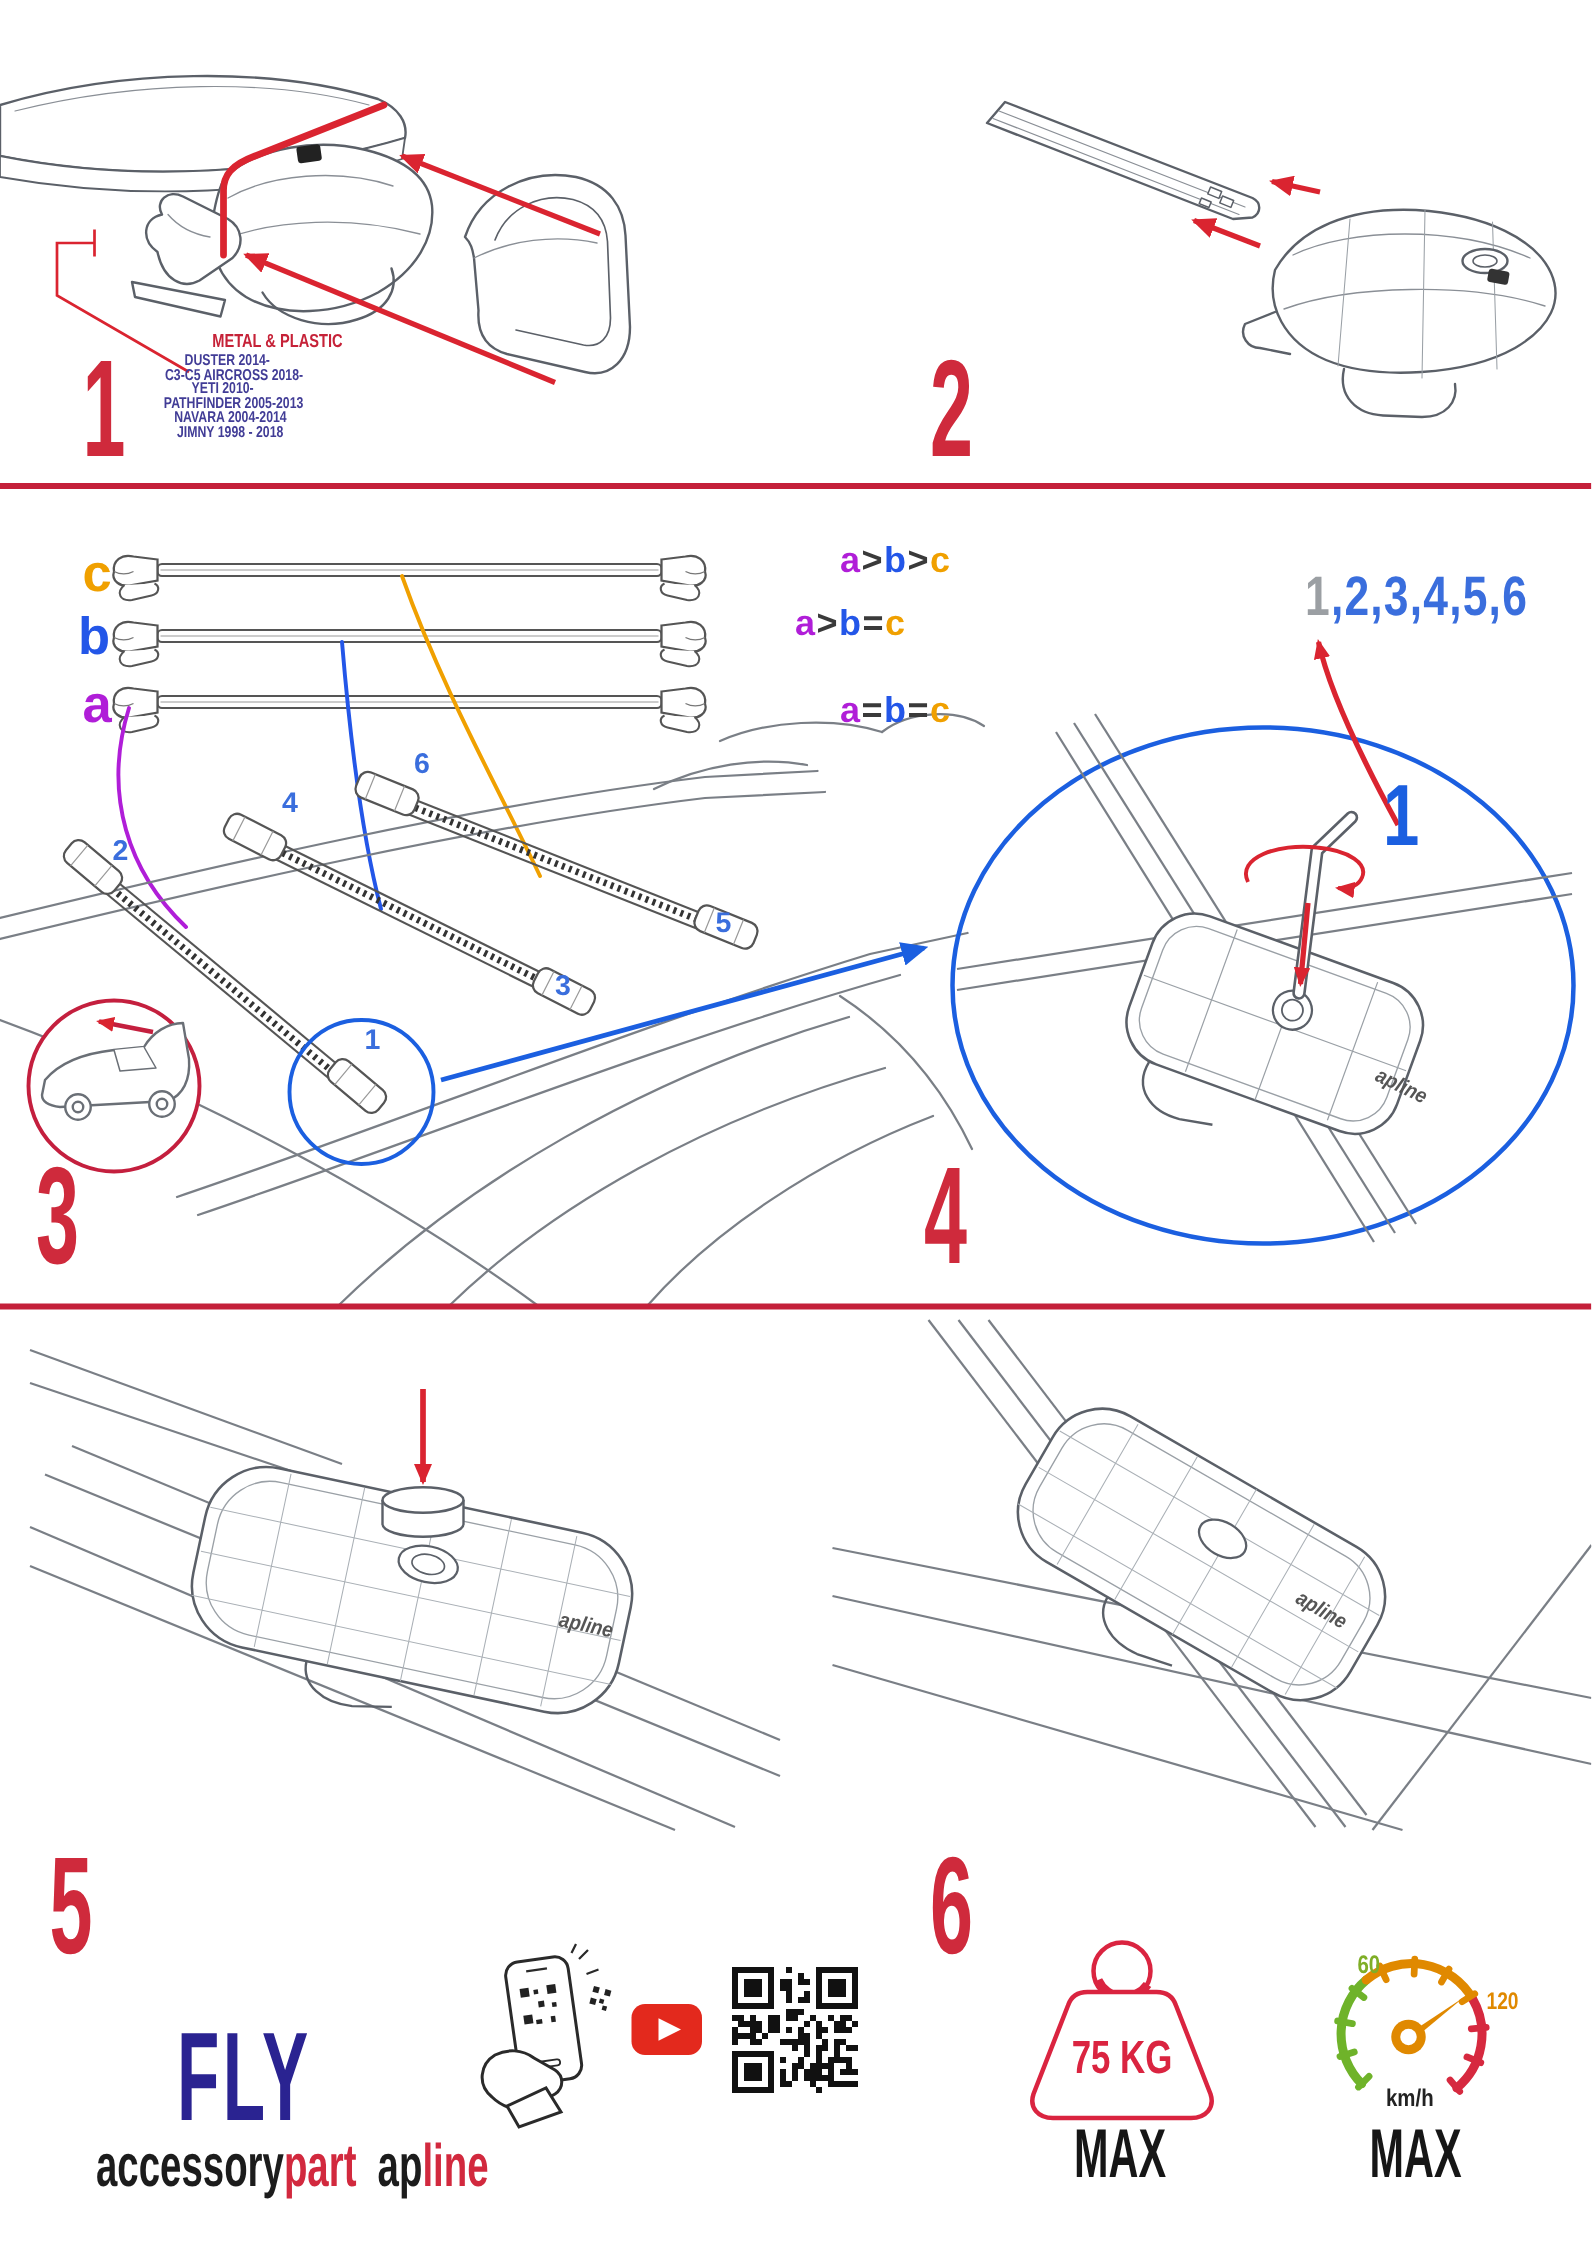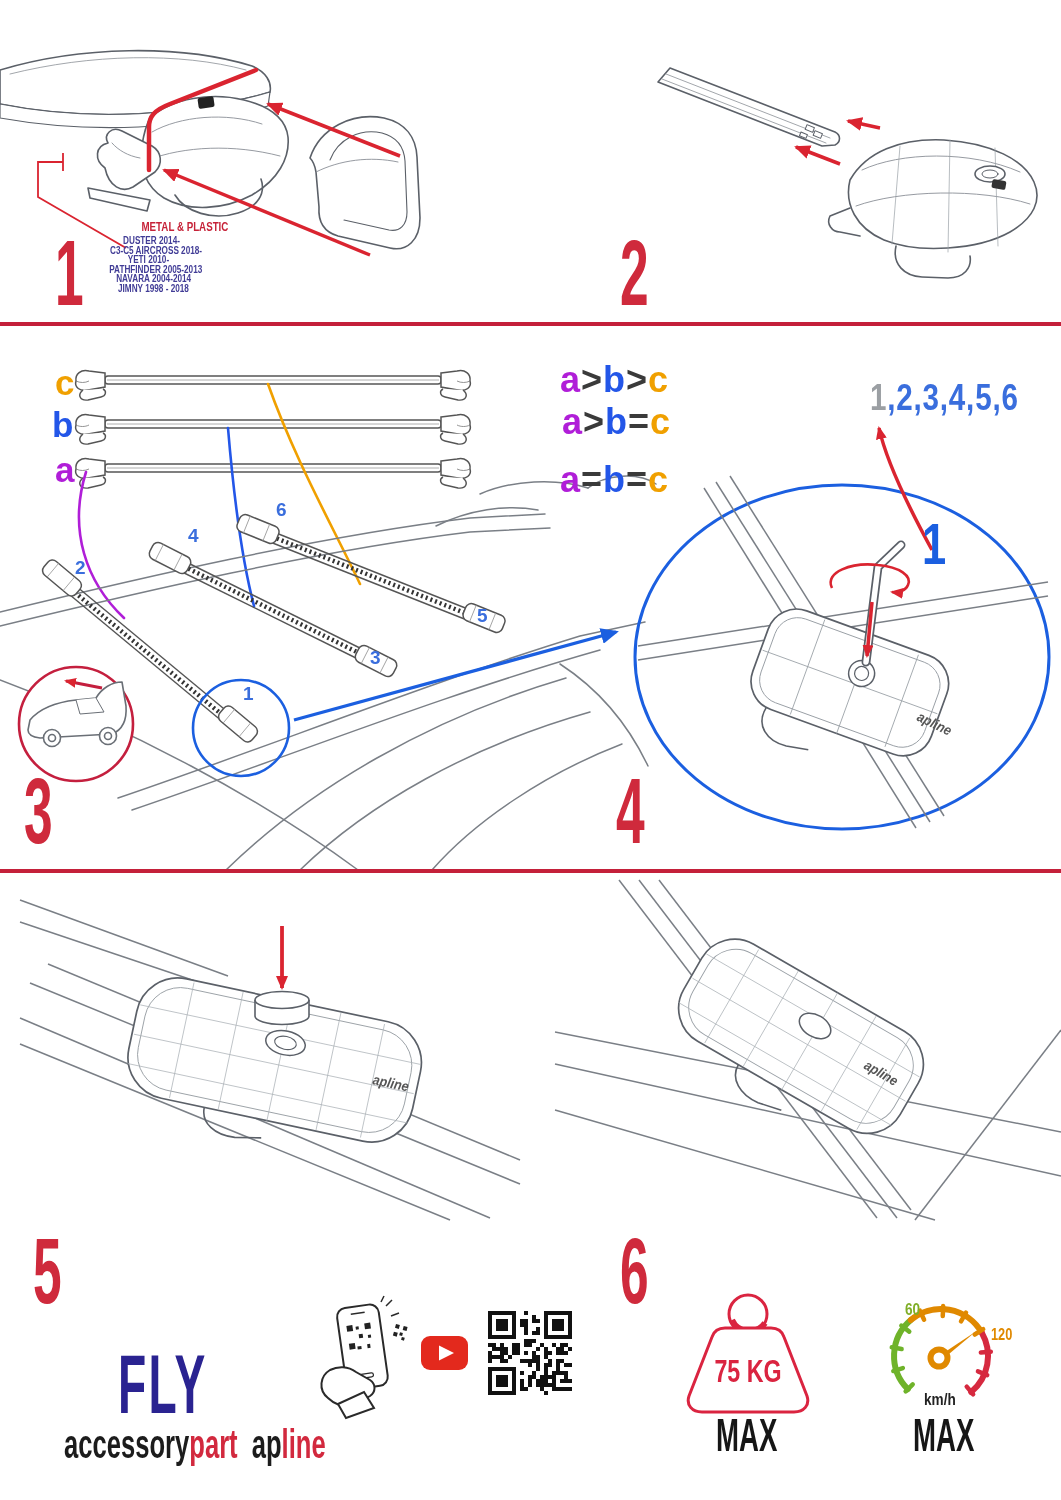--- a/index.html
+++ b/index.html
@@ -9,21 +9,21 @@
   svg{position:absolute;overflow:visible;}
   .divider{position:absolute;left:0;width:1061px;height:4px;background:#c4203a;}
   .stepnum{position:absolute;font-weight:700;font-size:92px;line-height:0.78;color:#cf2a3c;
            transform:scaleX(0.56);transform-origin:left top;letter-spacing:-2px;}
   .condR{display:inline-block;transform:scaleX(0.78);transform-origin:right top;}
   .matnote{position:absolute;left:58px;top:204px;width:170px;text-align:right;
            font-size:12.5px;font-weight:700;color:#c62238;margin-top:16px;}
   .models{position:absolute;left:58px;top:236px;width:170px;text-align:center;
           font-size:10.5px;line-height:9.6px;font-weight:700;color:#413c96;}
   .barletter{position:absolute;font-size:35px;font-weight:700;line-height:1;}
-  .cmp{position:absolute;font-size:36px;font-weight:700;line-height:1;letter-spacing:1px;}
+  .cmp{position:absolute;font-size:24px;font-weight:700;line-height:1;letter-spacing:1px;}
   .posnum{position:absolute;color:#3a6edd;font-weight:700;font-size:19px;line-height:1;}
   .seq{position:absolute;left:870px;top:379px;font-size:37px;font-weight:700;line-height:1;
        transform:scaleX(0.8);transform-origin:left top;letter-spacing:1px;}
   .bigone{position:absolute;left:922px;top:515px;font-size:58px;font-weight:700;line-height:1;
           color:#1b5fe0;transform:scaleX(0.75);transform-origin:left top;}
   .fly{position:absolute;left:118px;top:1350px;font-size:84px;font-weight:700;line-height:0.82;
        color:#2a2391;transform:scaleX(0.55);transform-origin:left top;letter-spacing:4px;}
   .brandline{position:absolute;left:64px;top:1424px;font-size:40px;font-weight:700;line-height:1;
              transform:scaleX(0.64);transform-origin:left top;white-space:nowrap;}
   .maxlbl{position:absolute;font-size:46px;font-weight:700;line-height:1;color:#161616;
@@ -215,21 +215,21 @@
       </g>
     </svg>
 
     <span class="barletter" style="left:55px;top:365px;color:#f0a000">c</span>
     <span class="barletter" style="left:52px;top:407px;color:#2356e8">b</span>
     <span class="barletter" style="left:55px;top:452px;color:#b01ed8">a</span>
 
     <div class="cmp" style="left:560px;top:362px">
       <span style="color:#b01ed8">a</span><span style="color:#3a3a3a">&gt;</span><span style="color:#2356e8">b</span><span style="color:#3a3a3a">&gt;</span><span style="color:#f0a000">c</span>
     </div>
-    <div class="cmp" style="left:562px;top:404px">
+    <div class="cmp" style="left:530px;top:404px">
       <span style="color:#b01ed8">a</span><span style="color:#3a3a3a">&gt;</span><span style="color:#2356e8">b</span><span style="color:#3a3a3a">=</span><span style="color:#f0a000">c</span>
     </div>
     <div class="cmp" style="left:560px;top:462px">
       <span style="color:#b01ed8">a</span><span style="color:#3a3a3a">=</span><span style="color:#2356e8">b</span><span style="color:#3a3a3a">=</span><span style="color:#f0a000">c</span>
     </div>
 
     <span class="posnum" style="left:243px;top:684px">1</span>
     <span class="posnum" style="left:75px;top:558px">2</span>
     <span class="posnum" style="left:370px;top:648px">3</span>
     <span class="posnum" style="left:188px;top:526px">4</span>

